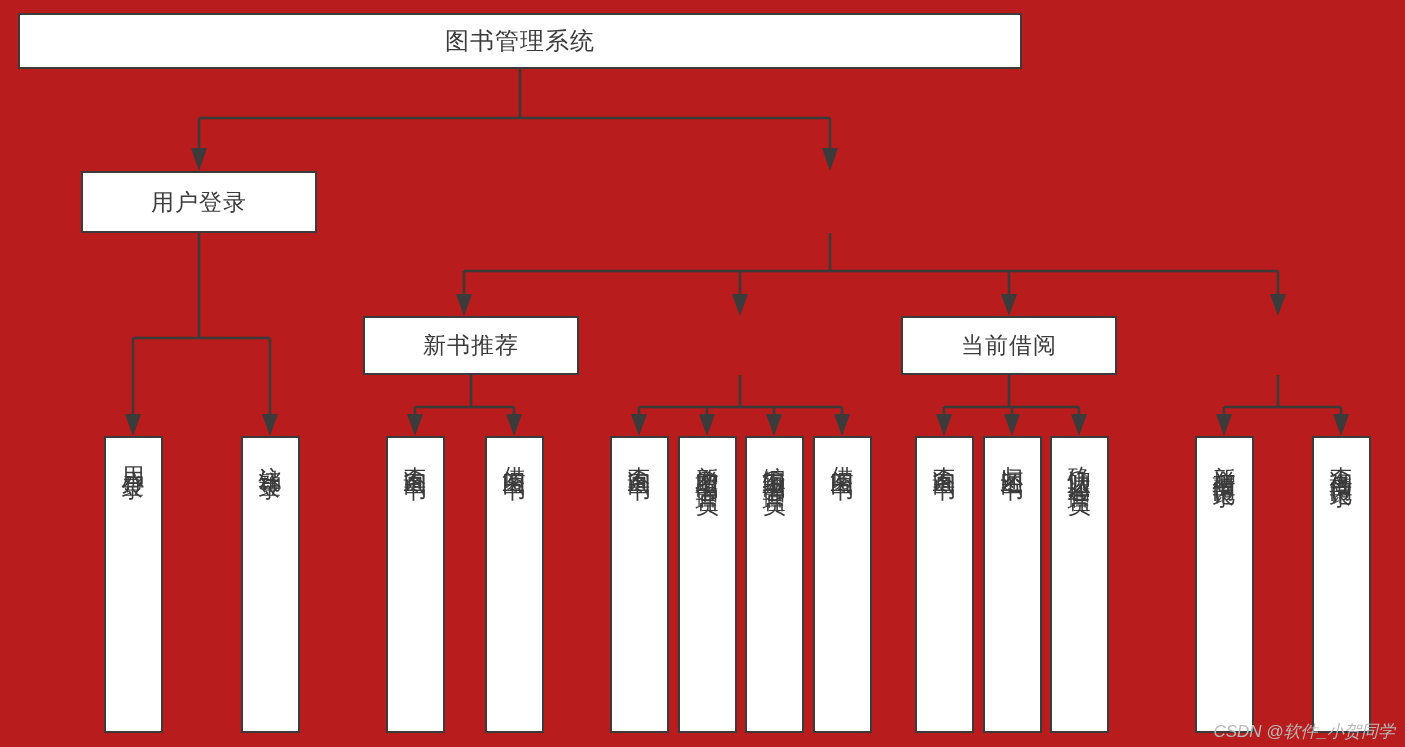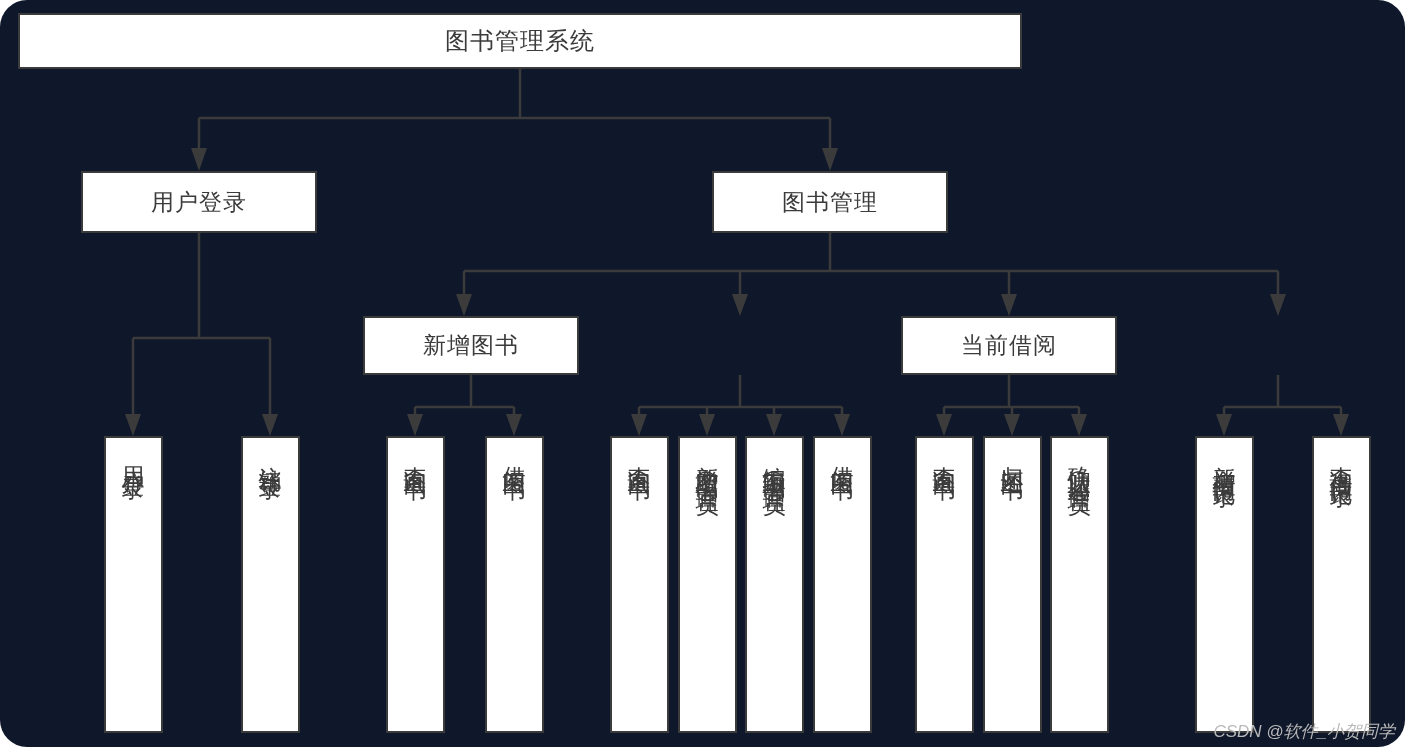--- a/index.html
+++ b/index.html
@@ -69,21 +69,21 @@
     bottom:4px;
     font-size:17px;
     color:#b9b9b9;
     white-space:nowrap;
     user-select:none;
   }
 </style>
 </head>
 <body>
 
-<div id="diagram-root" style="background: #0f172a; border-radius: 27px;">
+<div id="diagram-root" style="background: #b91c1c;">
 
   <svg class="edge-layer" viewBox="0 0 1405 747" width="1405" height="747" xmlns="http://www.w3.org/2000/svg">
 
     <g>
       <line x1="520" y1="69" x2="520" y2="118" style="stroke: rgb(59, 59, 59);"></line>
       <line x1="199" y1="118" x2="830" y2="118" style="stroke: rgb(59, 59, 59);"></line>
       <line x1="199" y1="118" x2="199" y2="150" style="stroke: rgb(59, 59, 59);"></line>
       <polygon points="191,148 207,148 199,171" style="fill: rgb(59, 59, 59);"></polygon>
       <line x1="830" y1="118" x2="830" y2="150" style="stroke: rgb(59, 59, 59);"></line>
       <polygon points="822,148 838,148 830,171" style="fill: rgb(59, 59, 59);"></polygon>
@@ -154,26 +154,23 @@
     </g>
   </svg>
 
   <div class="node root" id="n-root" style="left: 18px; top: 13px; width: 1004px; height: 56px; border-color: rgb(59, 59, 59); background: rgb(255, 255, 255); color: rgb(59, 59, 59);">
     <span class="label">图书管理系统</span>
   </div>
 
   <div class="node" id="n-l2-0" style="left: 81px; top: 171px; width: 236px; height: 62px; border-color: rgb(59, 59, 59); background: rgb(255, 255, 255); color: rgb(59, 59, 59);">
     <span class="label">用户登录</span>
   </div>
-  <div class="node" id="n-l2-1" style="left: 712px; top: 171px; width: 236px; height: 62px; border-color: rgb(59, 59, 59); background: rgb(255, 255, 255); color: rgb(59, 59, 59);">
-    <span class="label">图书管理</span>
-  </div>
 
   <div class="node" id="n-l3-0" style="left: 363px; top: 316px; width: 216px; height: 59px; border-color: rgb(59, 59, 59); background: rgb(255, 255, 255); color: rgb(59, 59, 59);">
-    <span class="label">新增图书</span>
+    <span class="label">新书推荐</span>
   </div>
   <div class="node" id="n-l3-2" style="left: 901px; top: 316px; width: 216px; height: 59px; border-color: rgb(59, 59, 59); background: rgb(255, 255, 255); color: rgb(59, 59, 59);">
     <span class="label">当前借阅</span>
   </div>
 
   <div class="node leaf" id="n-leaf-0" style="left: 104px; top: 436px; width: 59px; height: 297px; border-color: rgb(59, 59, 59); background: rgb(255, 255, 255); color: rgb(59, 59, 59);">
     <span class="label">用户登录</span>
   </div>
   <div class="node leaf" id="n-leaf-1" style="left: 241px; top: 436px; width: 59px; height: 297px; border-color: rgb(59, 59, 59); background: rgb(255, 255, 255); color: rgb(59, 59, 59);">
     <span class="label">注销登录</span>

